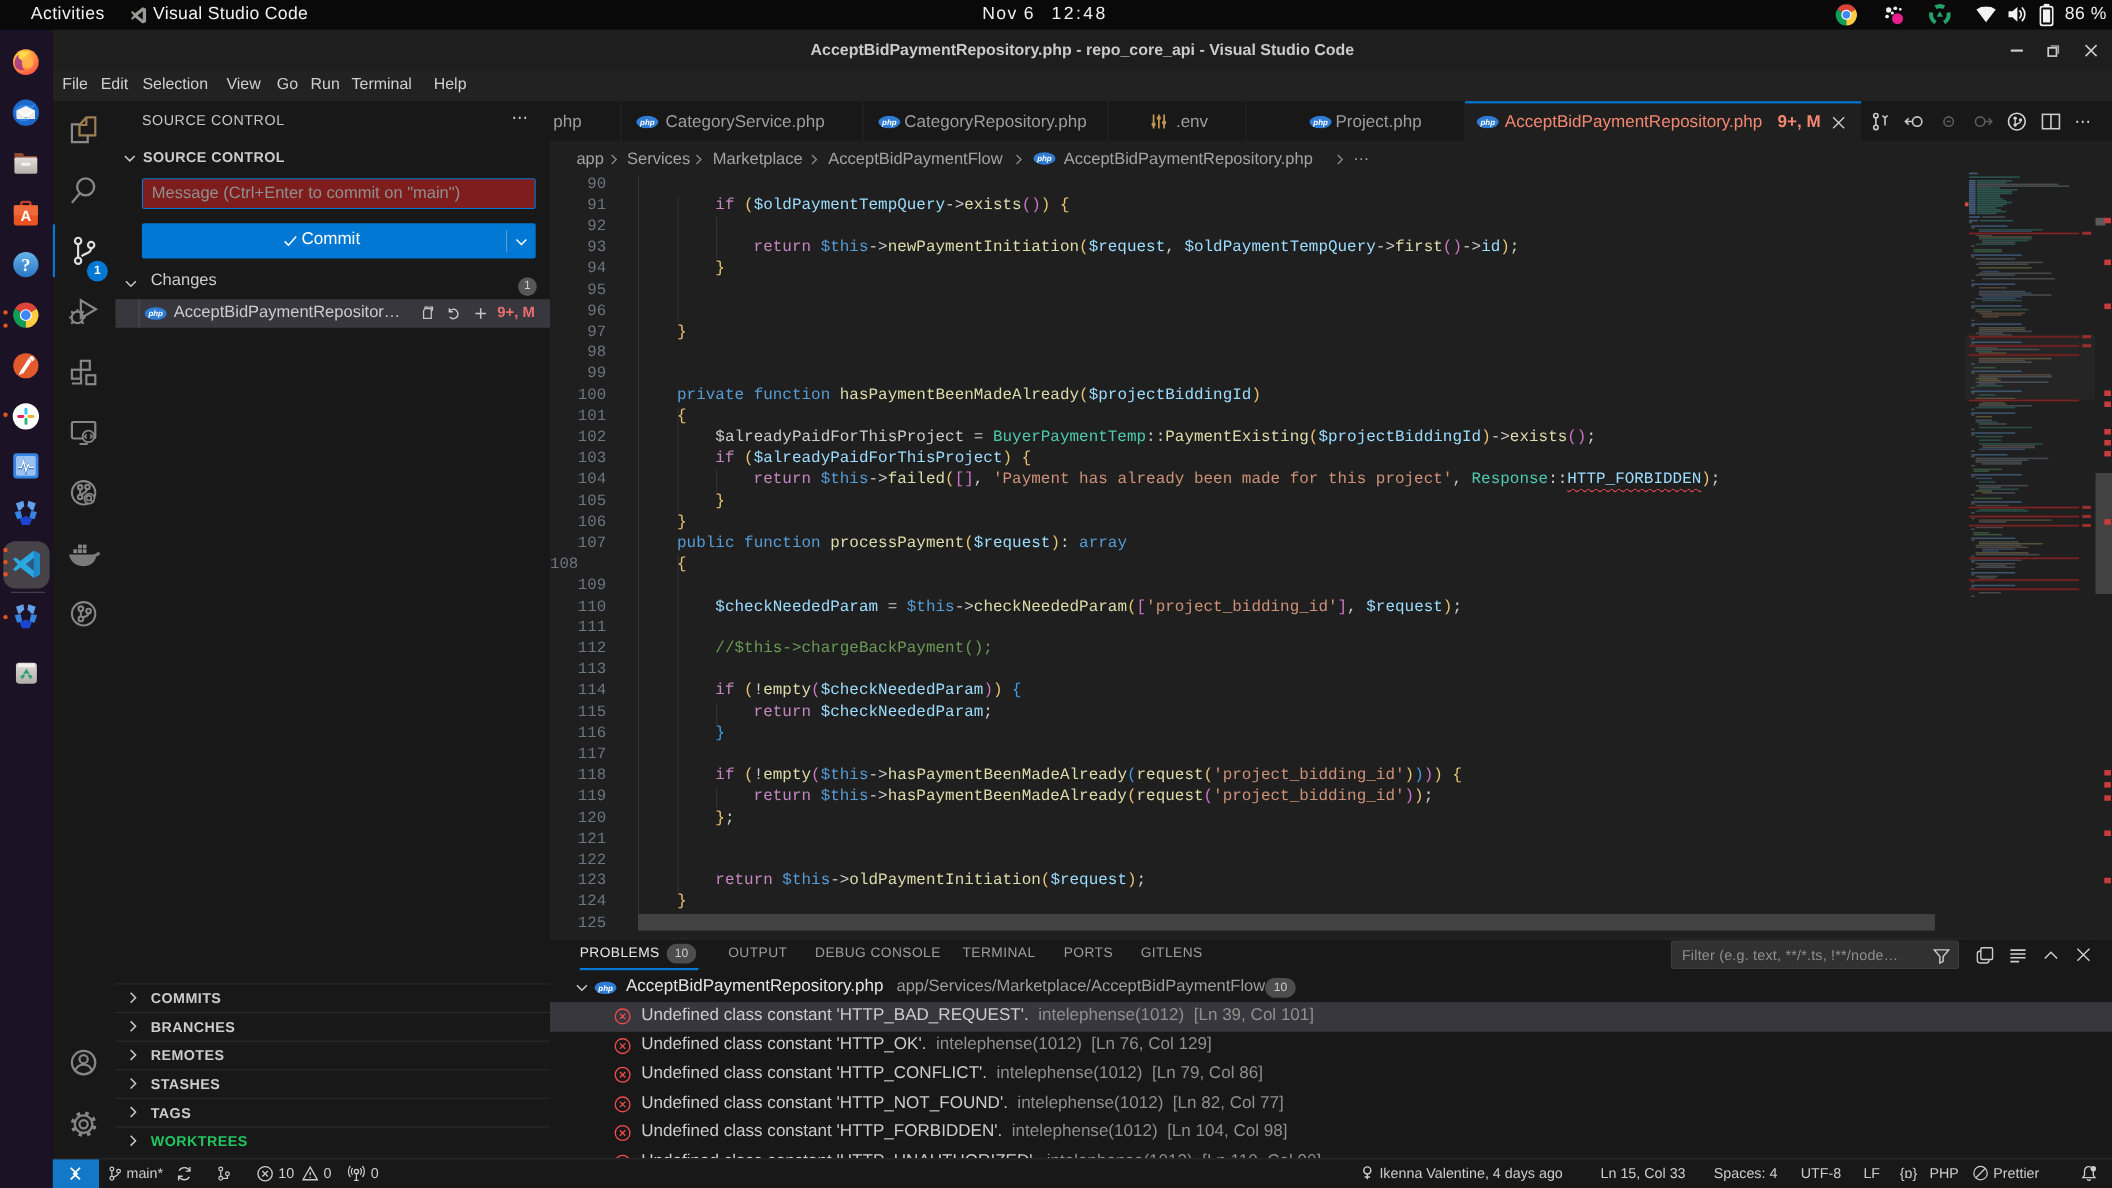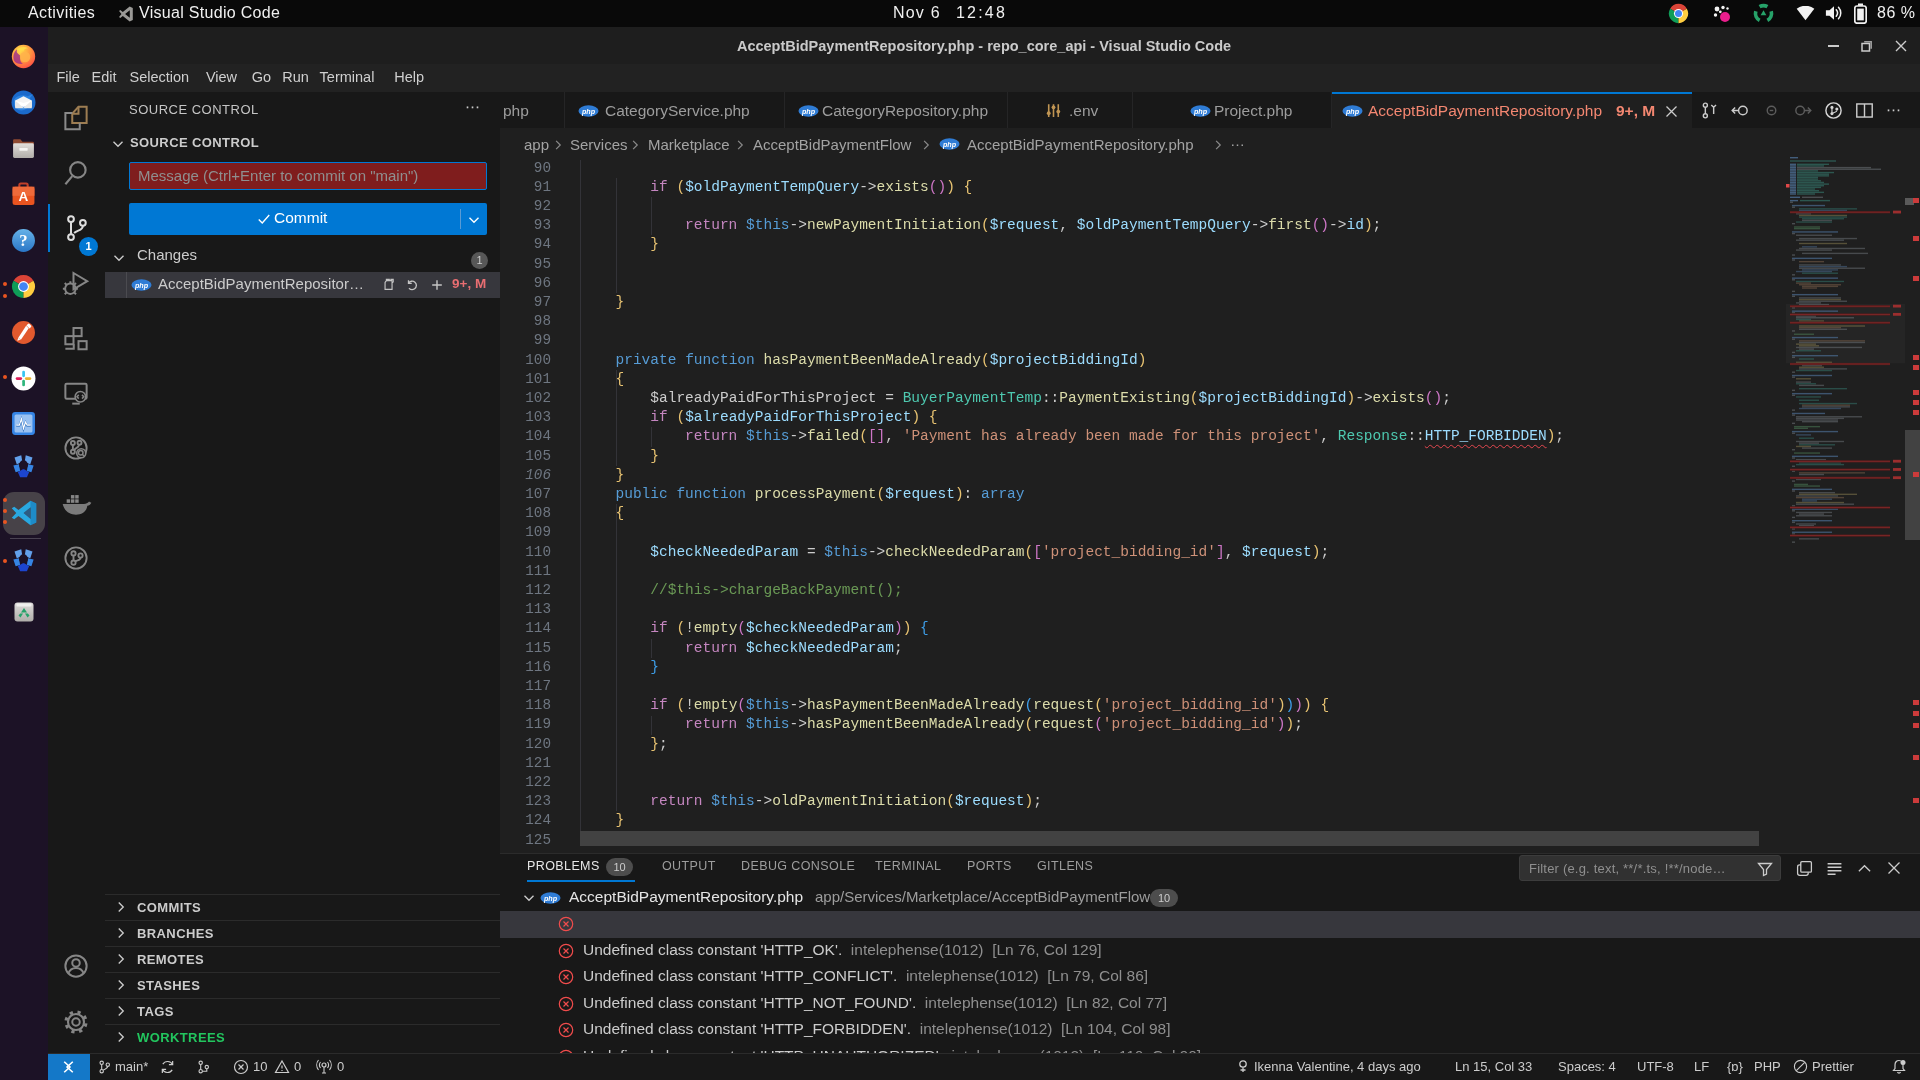--- a/index.html
+++ b/index.html
@@ -539,25 +539,25 @@
 <div class="lnum" style="top:209.8px;left:0;width:51px;text-align:right;">101</div>
 <div class="codeline" style="top:209.8px;left:80.7px;">&nbsp;&nbsp;&nbsp;&nbsp;<span class="g1">{</span></div>
 <div class="lnum" style="top:229px;left:0;width:51px;text-align:right;">102</div>
 <div class="codeline" style="top:229px;left:80.7px;">&nbsp;&nbsp;&nbsp;&nbsp;&nbsp;&nbsp;&nbsp;&nbsp;<span class="w">$alreadyPaidForThisProject</span><span class="w">&nbsp;=&nbsp;</span><span class="c">BuyerPaymentTemp</span><span class="w">::</span><span class="m">PaymentExisting</span><span class="g1">(</span><span class="v">$projectBiddingId</span><span class="g1">)</span><span class="w">-&gt;</span><span class="m">exists</span><span class="g2">()</span><span class="w">;</span></div>
 <div class="lnum" style="top:248.2px;left:0;width:51px;text-align:right;">103</div>
 <div class="codeline" style="top:248.2px;left:80.7px;">&nbsp;&nbsp;&nbsp;&nbsp;&nbsp;&nbsp;&nbsp;&nbsp;<span class="k">if</span><span class="w">&nbsp;</span><span class="g1">(</span><span class="v">$alreadyPaidForThisProject</span><span class="g1">)</span><span class="w">&nbsp;</span><span class="g1">{</span></div>
 <div class="lnum" style="top:267.4px;left:0;width:51px;text-align:right;">104</div>
 <div class="codeline" style="top:267.4px;left:80.7px;">&nbsp;&nbsp;&nbsp;&nbsp;&nbsp;&nbsp;&nbsp;&nbsp;&nbsp;&nbsp;&nbsp;&nbsp;<span class="k">return</span><span class="w">&nbsp;</span><span class="b">$this</span><span class="w">-&gt;</span><span class="m">failed</span><span class="g1">(</span><span class="g2">[]</span><span class="w">,&nbsp;</span><span class="s">'Payment&nbsp;has&nbsp;already&nbsp;been&nbsp;made&nbsp;for&nbsp;this&nbsp;project'</span><span class="w">,&nbsp;</span><span class="c">Response</span><span class="w">::</span><span class="v sq">HTTP_FORBIDDEN</span><span class="g1">)</span><span class="w">;</span></div>
 <div class="lnum" style="top:286.6px;left:0;width:51px;text-align:right;">105</div>
 <div class="codeline" style="top:286.6px;left:80.7px;">&nbsp;&nbsp;&nbsp;&nbsp;&nbsp;&nbsp;&nbsp;&nbsp;<span class="g1">}</span></div>
-<div class="lnum" style="top:305.8px;left:0;width:51px;text-align:right;font-style:italic;">106</div>
+<div class="lnum" style="top:305.8px;left:0;width:51px;text-align:right;">106</div>
 <div class="codeline" style="top:305.8px;left:80.7px;">&nbsp;&nbsp;&nbsp;&nbsp;<span class="g1">}</span></div>
 <div class="lnum" style="top:325px;left:0;width:51px;text-align:right;">107</div>
 <div class="codeline" style="top:325px;left:80.7px;">&nbsp;&nbsp;&nbsp;&nbsp;<span class="b">public</span><span class="w">&nbsp;</span><span class="b">function</span><span class="w">&nbsp;</span><span class="m">processPayment</span><span class="g1">(</span><span class="v">$request</span><span class="g1">)</span><span class="w">:&nbsp;</span><span class="b">array</span></div>
-<div class="lnum" style="top:344.2px;left:0;width:51px;text-align:right;">108</div>
+<div class="lnum" style="top:344.2px;left:0;width:51px;text-align:left;">108</div>
 <div class="codeline" style="top:344.2px;left:80.7px;">&nbsp;&nbsp;&nbsp;&nbsp;<span class="g1">{</span></div>
 <div class="lnum" style="top:363.4px;left:0;width:51px;text-align:right;">109</div>
 <div class="lnum" style="top:382.6px;left:0;width:51px;text-align:right;">110</div>
 <div class="codeline" style="top:382.6px;left:80.7px;">&nbsp;&nbsp;&nbsp;&nbsp;&nbsp;&nbsp;&nbsp;&nbsp;<span class="v">$checkNeededParam</span><span class="w">&nbsp;=&nbsp;</span><span class="b">$this</span><span class="w">-&gt;</span><span class="m">checkNeededParam</span><span class="g1">(</span><span class="g2">[</span><span class="s">'project_bidding_id'</span><span class="g2">]</span><span class="w">,&nbsp;</span><span class="v">$request</span><span class="g1">)</span><span class="w">;</span></div>
 <div class="lnum" style="top:401.8px;left:0;width:51px;text-align:right;">111</div>
 <div class="lnum" style="top:421px;left:0;width:51px;text-align:right;">112</div>
 <div class="codeline" style="top:421px;left:80.7px;">&nbsp;&nbsp;&nbsp;&nbsp;&nbsp;&nbsp;&nbsp;&nbsp;<span class="cm">//$this-&gt;chargeBackPayment();</span></div>
 <div class="lnum" style="top:440.2px;left:0;width:51px;text-align:right;">113</div>
 <div class="lnum" style="top:459.4px;left:0;width:51px;text-align:right;">114</div>
 <div class="codeline" style="top:459.4px;left:80.7px;">&nbsp;&nbsp;&nbsp;&nbsp;&nbsp;&nbsp;&nbsp;&nbsp;<span class="k">if</span><span class="w">&nbsp;</span><span class="g1">(</span><span class="w">!</span><span class="m">empty</span><span class="g2">(</span><span class="v">$checkNeededParam</span><span class="g2">)</span><span class="g1">)</span><span class="w">&nbsp;</span><span class="g3">{</span></div>
@@ -869,20 +869,21 @@
             <text x="10.5" y="8.6" text-anchor="middle" font-size="7.2" font-style="italic" font-weight="bold" fill="#fff" font-family="Liberation Sans">php</text>
           </svg>
         <div class="abs" style="left:69px;top:34px;font-size:15.5px;color:#e5e5e5;">AcceptBidPaymentRepository.php</div>
         <div class="abs" style="left:315px;top:34px;font-size:15px;color:#9d9d9d;">app/Services/Marketplace/AcceptBidPaymentFlow</div>
         <div class="abs" style="left:650px;top:35px;width:28px;height:18px;border-radius:10px;background:#4d4d4d;color:#ccc;font-size:11px;text-align:center;line-height:18px;">10</div>
 <div class="abs" style="left:0;top:57px;width:1420px;height:26.6px;background:#37373d;">
 <svg class="abs" style="left:58px;top:5px;" width="16" height="16" viewBox="0 0 16 16" fill="none" stroke="#f14c4c" stroke-width="1.2">
               <circle cx="8" cy="8" r="6.7"></circle>
               <path d="M5.5 5.5 L10.5 10.5 M10.5 5.5 L5.5 10.5"></path>
             </svg>
+<div class="abs" style="left:83px;top:3px;font-size:15.5px;color:#cccccc;white-space:nowrap;">Undefined class constant 'HTTP_BAD_REQUEST'.<span style="color:#8f8f8f;">&nbsp; intelephense(1012) &nbsp;[Ln 39, Col 101]</span></div>
 </div>
 <div class="abs" style="left:0;top:83.6px;width:1420px;height:26.6px;">
 <svg class="abs" style="left:58px;top:5px;" width="16" height="16" viewBox="0 0 16 16" fill="none" stroke="#f14c4c" stroke-width="1.2">
               <circle cx="8" cy="8" r="6.7"></circle>
               <path d="M5.5 5.5 L10.5 10.5 M10.5 5.5 L5.5 10.5"></path>
             </svg>
 <div class="abs" style="left:83px;top:3px;font-size:15.5px;color:#cccccc;white-space:nowrap;">Undefined class constant 'HTTP_OK'.<span style="color:#8f8f8f;">&nbsp; intelephense(1012) &nbsp;[Ln 76, Col 129]</span></div>
 </div>
 <div class="abs" style="left:0;top:110.2px;width:1420px;height:26.6px;">
 <svg class="abs" style="left:58px;top:5px;" width="16" height="16" viewBox="0 0 16 16" fill="none" stroke="#f14c4c" stroke-width="1.2">

